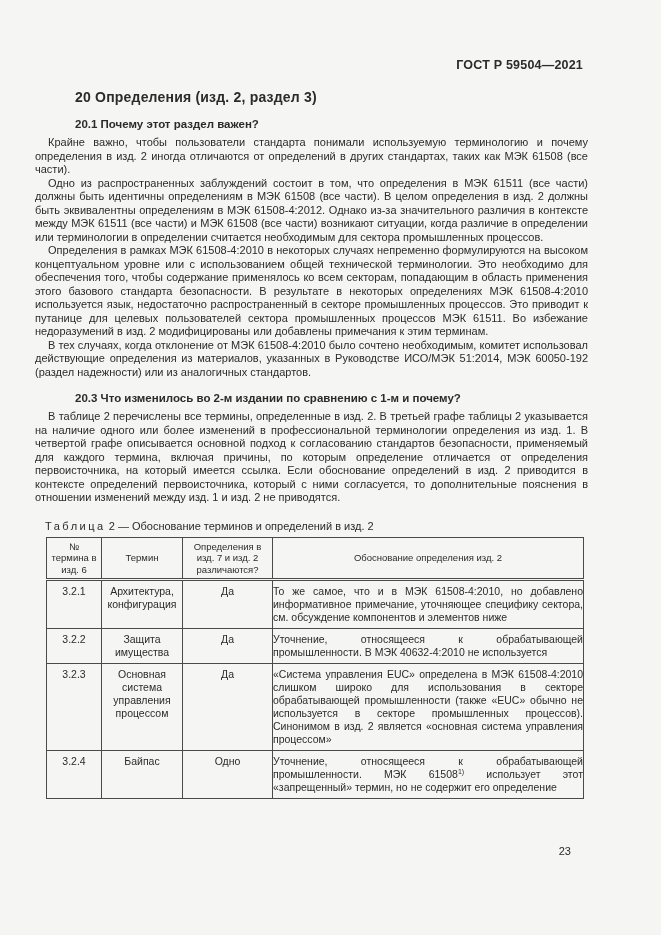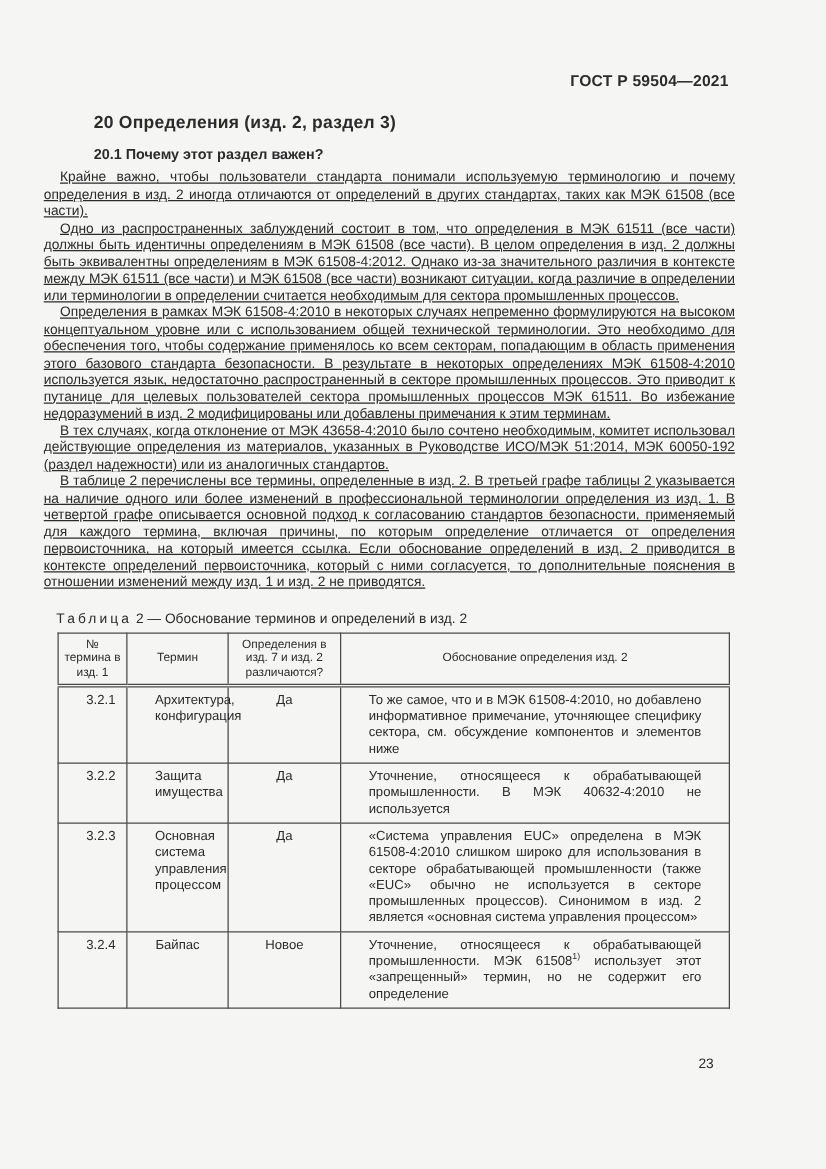--- a/index.html
+++ b/index.html
@@ -39,41 +39,40 @@
     font-size: 11.5px;
     font-weight: bold;
     margin: 13px 0 6px 40px;
   }
   p.para {
     font-size: 11px;
     line-height: 13.5px;
     text-align: justify;
     text-indent: 13px;
     margin: 0;
-    text-decoration: underline;
   }
   .table-caption {
     font-size: 11px;
     margin: 15px 0 5px 10px;
   }
   .table-caption .cap-word {
     letter-spacing: 2.5px;
   }
   table.terms-table {
     border-collapse: collapse;
     table-layout: fixed;
     width: 537px;
     margin-left: 11px;
     font-size: 10.5px;
     line-height: 13px;
   }
   table.terms-table th,
   table.terms-table td {
     border: 1px solid #4a4a4a;
-    padding: 4px 22px;
+    padding: 4px 0;
     vertical-align: top;
     box-sizing: border-box;
   }
   table.terms-table thead th {
     font-weight: normal;
     font-size: 9.5px;
     line-height: 11.5px;
     text-align: center;
     vertical-align: middle;
     border-bottom: 3px double #4a4a4a;
@@ -104,39 +103,40 @@
 
   <div class="doc-header">ГОСТ Р 59504—2021</div>
 
   <h1 class="doc-title">20 Определения (изд. 2, раздел 3)</h1>
 
   <h2 class="sub-heading">20.1 Почему этот раздел важен?</h2>
   <p class="para">Крайне важно, чтобы пользователи стандарта понимали используемую терминологию и почему определения в изд. 2 иногда отличаются от определений в других стандартах, таких как МЭК 61508 (все части).</p>
 
   <p class="para">Одно из распространенных заблуждений состоит в том, что определения в МЭК 61511 (все части) должны быть идентичны определениям в МЭК 61508 (все части). В целом определения в изд. 2 должны быть эквивалентны определениям в МЭК 61508-4:2012. Однако из-за значительного различия в контексте между МЭК 61511 (все части) и МЭК 61508 (все части) возникают ситуации, когда различие в определении или терминологии в определении считается необходимым для сектора промышленных процессов.</p>
   <p class="para">Определения в рамках МЭК 61508-4:2010 в некоторых случаях непременно формулируются на высоком концептуальном уровне или с использованием общей технической терминологии. Это необходимо для обеспечения того, чтобы содержание применялось ко всем секторам, попадающим в область применения этого базового стандарта безопасности. В результате в некоторых определениях МЭК 61508-4:2010 используется язык, недостаточно распространенный в секторе промышленных процессов. Это приводит к путанице для целевых пользователей сектора промышленных процессов МЭК 61511. Во избежание недоразумений в изд. 2 модифицированы или добавлены примечания к этим терминам.</p>
-  <p class="para">В тех случаях, когда отклонение от МЭК 43658-4:2010 было сочтено необходимым, комитет использовал действующие определения из материалов, указанных в Руководстве ИСО/МЭК 51:2014, МЭК 60050-192 (раздел надежности) или из аналогичных стандартов.</p>
+  <p class="para">В тех случаях, когда отклонение от МЭК 61508-4:2010 было сочтено необходимым, комитет использовал действующие определения из материалов, указанных в Руководстве ИСО/МЭК 51:2014, МЭК 60050-192 (раздел надежности) или из аналогичных стандартов.</p>
 
+  <h2 class="sub-heading">20.3 Что изменилось во 2-м издании по сравнению с 1-м и почему?</h2>
   <p class="para">В таблице 2 перечислены все термины, определенные в изд. 2. В третьей графе таблицы 2 указывается на наличие одного или более изменений в профессиональной терминологии определения из изд. 1. В четвертой графе описывается основной подход к согласованию стандартов безопасности, применяемый для каждого термина, включая причины, по которым определение отличается от определения первоисточника, на который имеется ссылка. Если обоснование определений в изд. 2 приводится в контексте определений первоисточника, который с ними согласуется, то дополнительные пояснения в отношении изменений между изд. 1 и изд. 2 не приводятся.</p>
 
   <div class="table-caption">
     <span class="cap-word">Таблица</span>
     <span>2 — Обоснование терминов и определений в изд. 2</span>
   </div>
 
   <table class="terms-table">
     <colgroup>
       <col style="width:55px">
       <col style="width:81px">
       <col style="width:90px">
       <col style="width:311px">
     </colgroup>
     <thead>
       <tr>
-        <th>№ термина в изд. 1</th>
+        <th>№ термина в изд. 6</th>
         <th>Термин</th>
         <th>Определения в изд. 7 и изд. 2 различаются?</th>
         <th>Обоснование определения изд. 2</th>
       </tr>
     </thead>
     <tbody>
         <tr>
           <td class="col-num">3.2.1</td>
           <td class="col-term">Архитектура, конфигурация</td>
           <td class="col-diff">Да</td>
@@ -150,21 +150,21 @@
         </tr>
         <tr>
           <td class="col-num">3.2.3</td>
           <td class="col-term">Основная система управления процессом</td>
           <td class="col-diff">Да</td>
           <td class="col-rationale">«Система управления EUC» определена в МЭК 61508-4:2010 слишком широко для использования в секторе обрабатывающей промышленности (также «EUC» обычно не используется в секторе промышленных процессов). Синонимом в изд. 2 является «основная система управления процессом»</td>
         </tr>
         <tr>
           <td class="col-num">3.2.4</td>
           <td class="col-term">Байпас</td>
-          <td class="col-diff">Новое</td>
+          <td class="col-diff">Одно</td>
           <td class="col-rationale">Уточнение, относящееся к обрабатывающей промышленности. МЭК 61508<sup>1)</sup> использует этот «запрещенный» термин, но не содержит его определение</td>
         </tr>
       </tbody>
   </table>
 
   <div class="page-number">23</div>
 
 </div>
 
 </body></html>

